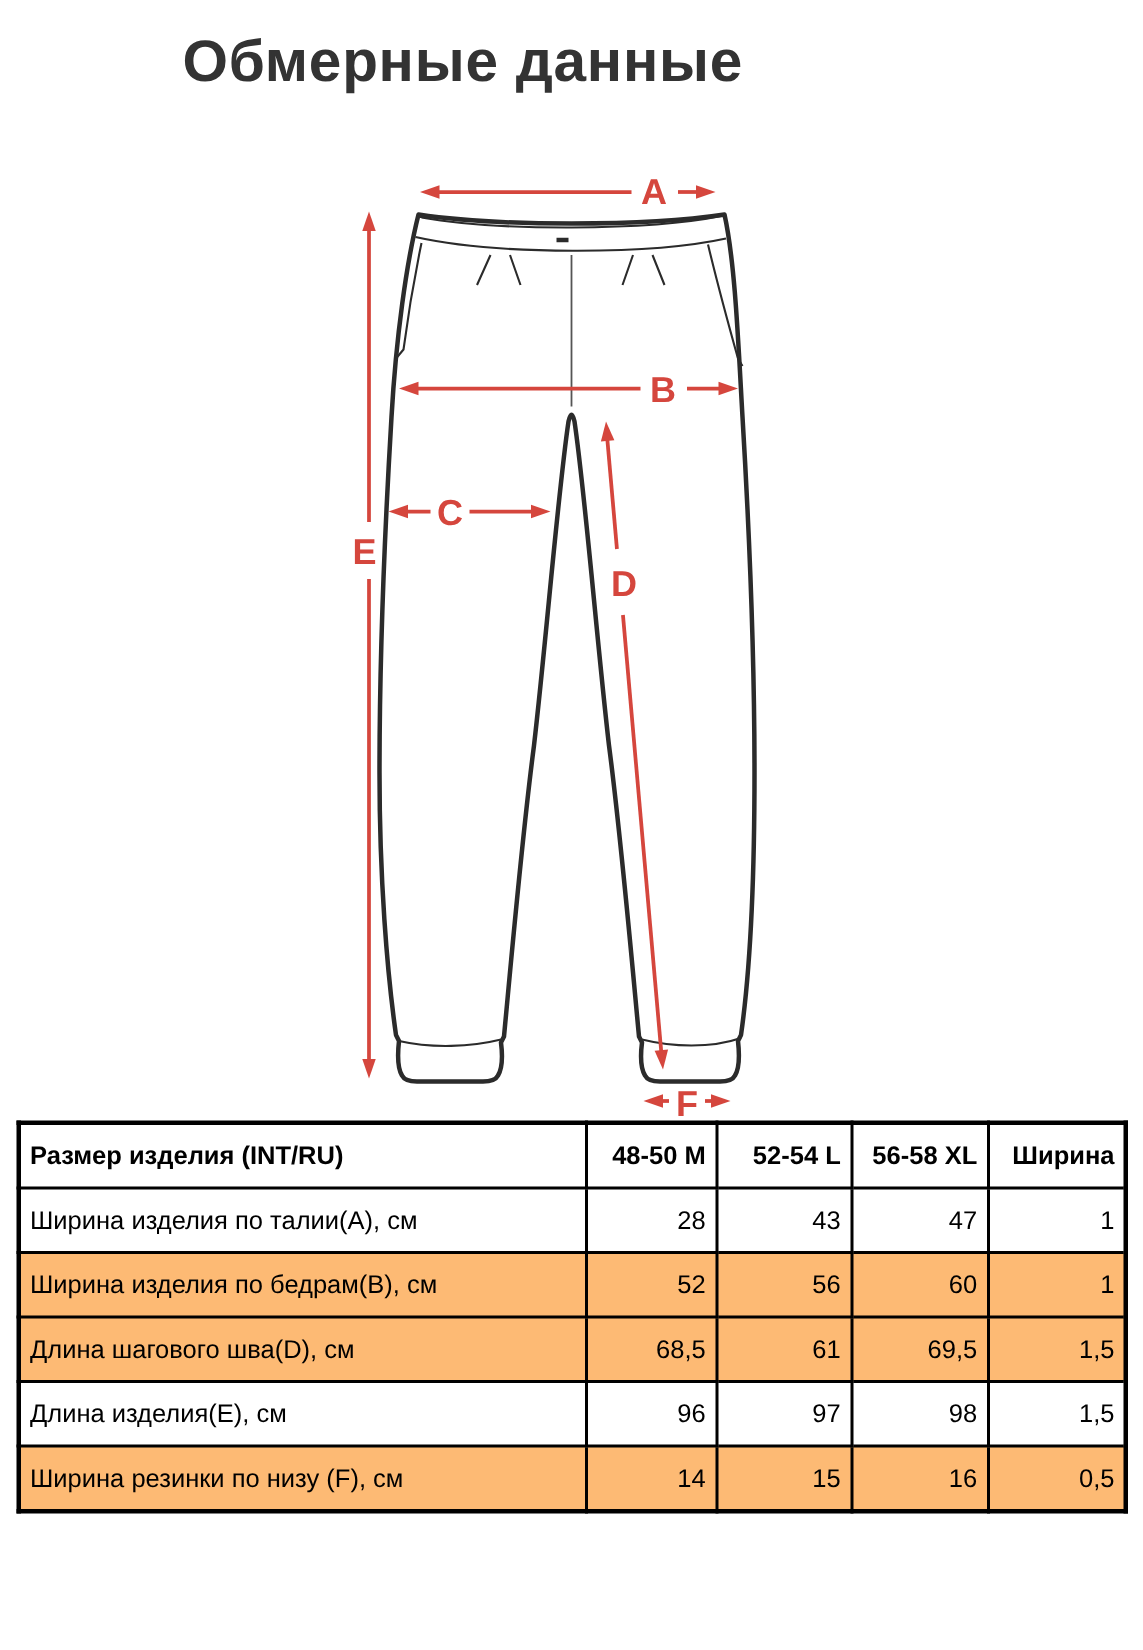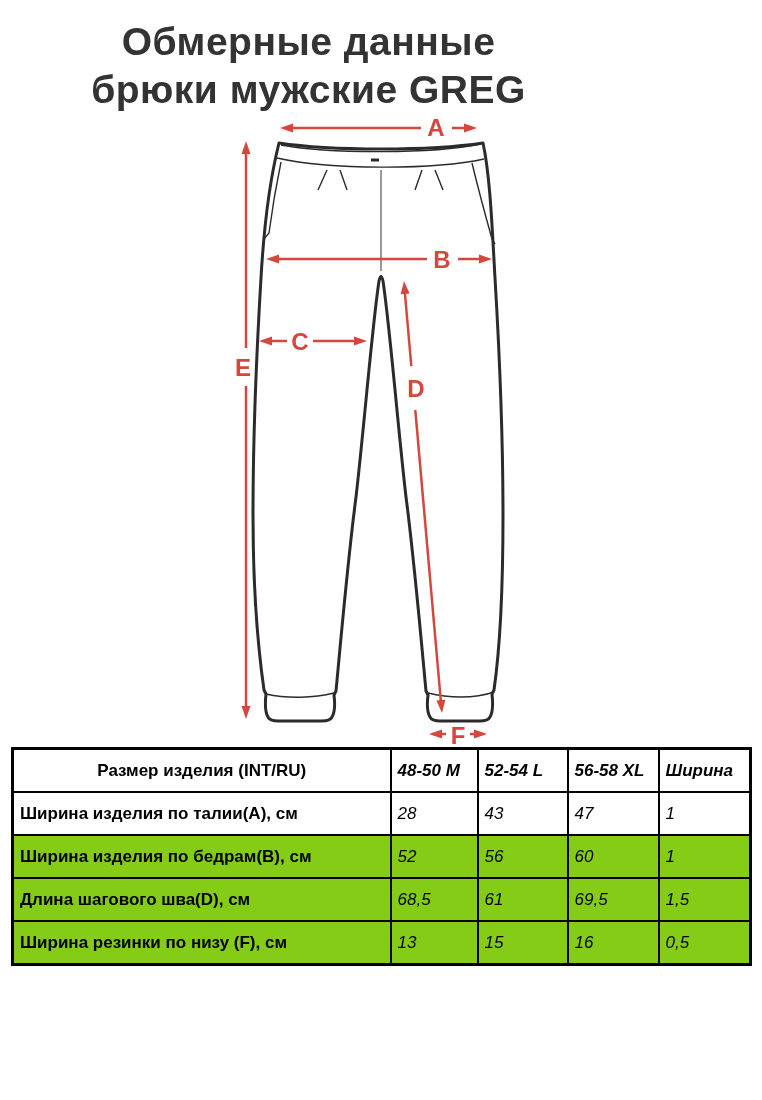--- a/index.html
+++ b/index.html
@@ -20,31 +20,30 @@
   .size-table-wrap{position:absolute;top:747px;left:11px;}
   table.size-table{
     border-collapse:collapse;table-layout:fixed;width:739px;
     border:3px solid #000;
   }
   .size-table td,.size-table th{
     border:2px solid #000;height:41px;padding:0 6px;
     font-size:17px;color:#000;vertical-align:middle;background:#ffffff;
   }
   .size-table th{font-weight:bold;}
-  .size-table td.lbl{text-align:left;font-weight:bold;}
-  .size-table th.lbl{text-align:center;}
-  .size-table td.val, .size-table th.val{text-align:left;font-style:italic;}
-  .size-table tr.alt td{background:#84cc16;}
+  .size-table td.lbl{text-align:left;font-weight:normal;}
+  .size-table th.lbl{text-align:left;}
+  .size-table td.val, .size-table th.val{text-align:right;}
+  .size-table tr.alt td{background:#fdba74;}
 </style>
 </head>
 <body>
 
 <div class="title">
   <div>Обмерные данные</div>
-  <div>брюки мужские GREG</div>
 </div>
 
 <svg class="diagram-svg" width="762" height="750" viewBox="0 0 762 750" xmlns="http://www.w3.org/2000/svg">
 
   <g>
     <path d="M 279 143
              C 271 175 264 225 261 278
              C 257 345 253 430 253 515
              C 253 585 258 648 264 690
              L 266 694
@@ -172,22 +171,29 @@
       <td class="val">60</td>
       <td class="val">1</td>
     </tr>
     <tr class="alt">
       <td class="lbl">Длина шагового шва(D), см</td>
       <td class="val">68,5</td>
       <td class="val">61</td>
       <td class="val">69,5</td>
       <td class="val">1,5</td>
     </tr>
+    <tr>
+      <td class="lbl">Длина изделия(E), см</td>
+      <td class="val">96</td>
+      <td class="val">97</td>
+      <td class="val">98</td>
+      <td class="val">1,5</td>
+    </tr>
     <tr class="alt">
       <td class="lbl">Ширина резинки по низу (F), см</td>
-      <td class="val">13</td>
+      <td class="val">14</td>
       <td class="val">15</td>
       <td class="val">16</td>
       <td class="val">0,5</td>
     </tr>
   </tbody>
     </table>
 </div>
 
 </body></html>

